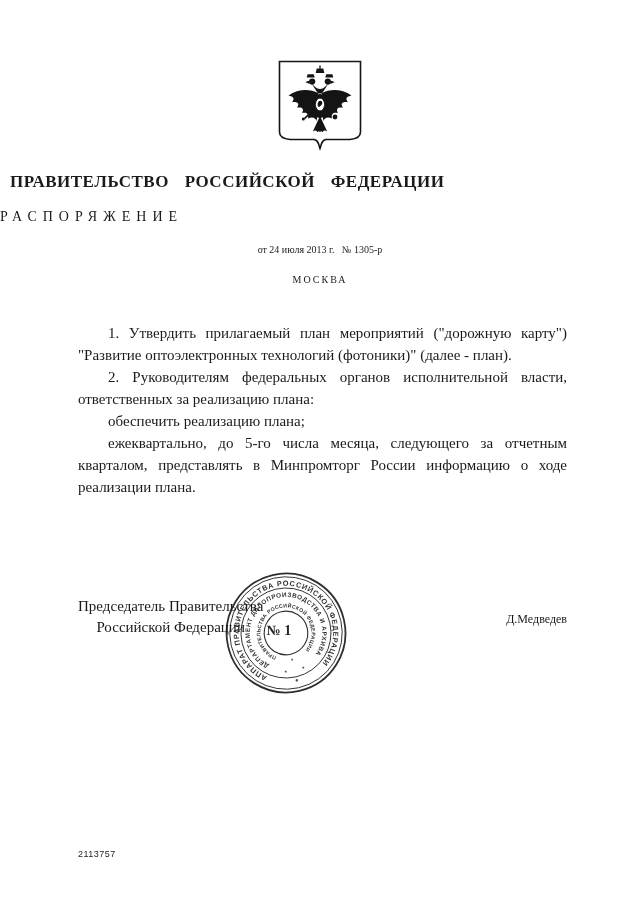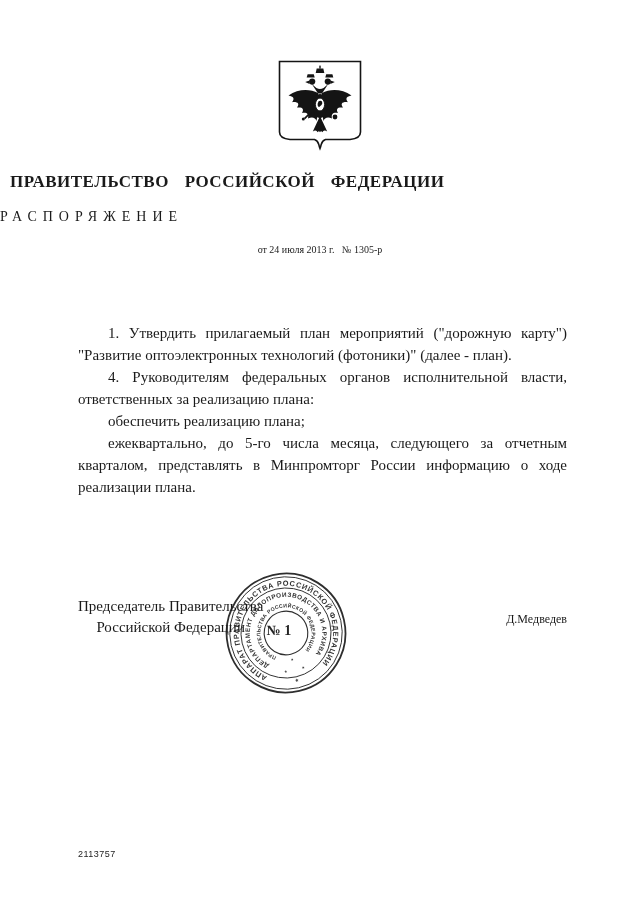--- a/index.html
+++ b/index.html
@@ -88,24 +88,25 @@
       </g>
 
       <ellipse cx="43" cy="44.5" rx="4.6" ry="6.4" fill="#ffffff" stroke="#141414" stroke-width="0.9"></ellipse>
       <path d="M41.4,41.6 q2,-1.6 3.6,0 q0.9,1.8 -0.5,3.3 l-2.6,2.3 q-1.6,-1.1 -1.3,-3.1 z" fill="#141414"></path>
     </svg>
   </div>
 
   <div class="org-name">ПРАВИТЕЛЬСТВО  РОССИЙСКОЙ  ФЕДЕРАЦИИ</div>
   <div class="doc-type">РАСПОРЯЖЕНИЕ</div>
   <div class="date-line">от 24 июля 2013 г.  № 1305-р</div>
+  <div class="city">МОСКВА</div>
 
   <div class="doc-body">
     <p>1. Утвердить прилагаемый план мероприятий ("дорожную карту") "Развитие оптоэлектронных технологий (фотоники)" (далее - план).</p>
-    <p>4. Руководителям федеральных органов исполнительной власти, ответственных за реализацию плана:</p>
+    <p>2. Руководителям федеральных органов исполнительной власти, ответственных за реализацию плана:</p>
     <p>обеспечить реализацию плана;</p>
     <p>ежеквартально, до 5-го числа месяца, следующего за отчетным кварталом, представлять в Минпромторг России информацию о ходе реализации плана.</p>
   </div>
 
   <div class="signature">
     <div class="sig-title">
       <div>Председатель Правительства</div>
       <div>Российской Федерации</div>
     </div>
     <div class="sig-name">Д.Медведев</div>

